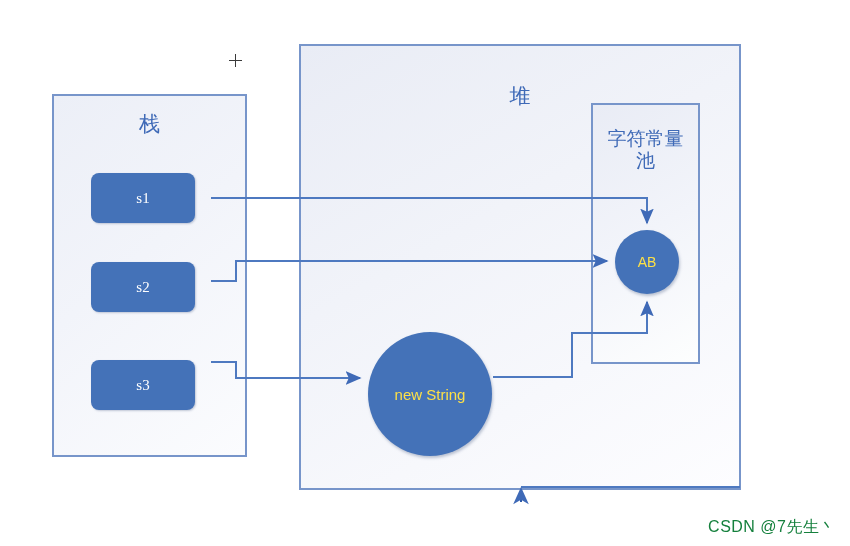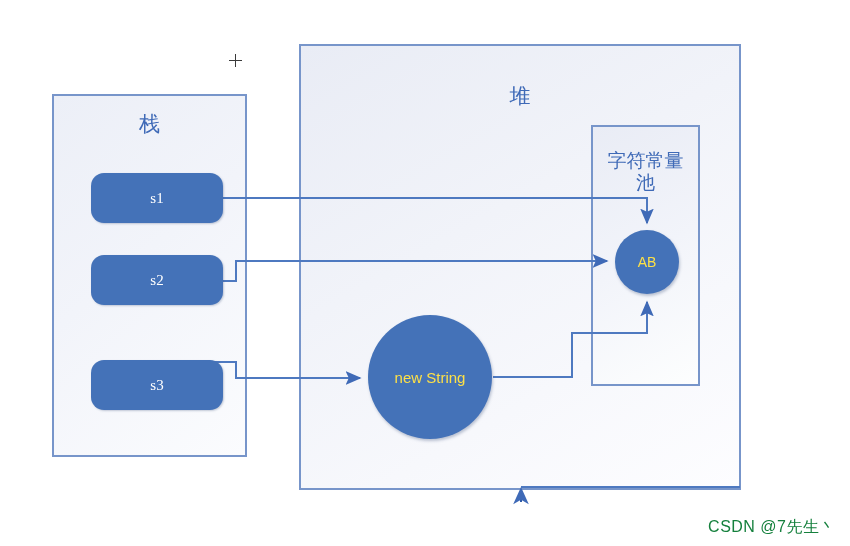--- a/index.html
+++ b/index.html
@@ -32,21 +32,21 @@
   }
   .region-heap {
     left: 299px;
     top: 44px;
     width: 442px;
     height: 446px;
     background: linear-gradient(150deg, #e9ecf5 0%, #f1f3f9 40%, #fdfdff 100%);
   }
   .region-pool {
     left: 591px;
-    top: 125px;
+    top: 103px;
     width: 109px;
     height: 261px;
     background: linear-gradient(150deg, #e9ecf5 0%, #f2f4fa 50%, #fdfefe 100%);
   }
   .region-title {
     position: absolute;
     left: 0;
     right: 0;
     text-align: center;
     color: #3f6ab7;
@@ -65,49 +65,49 @@
   }
   .region-pool .region-title {
     top: 23px;
     font-size: 19px;
     padding: 0 4px;
   }
   
   .var-box {
     position: absolute;
     left: 91px;
-    width: 132px;
+    width: 104px;
     height: 50px;
-    border-radius: 13px;
+    border-radius: 8px;
     background: #4472b8;
     color: #ffffff;
     display: flex;
     align-items: center;
     justify-content: center;
     font-family: "Liberation Serif", serif;
     font-size: 15px;
     box-shadow: 1px 1px 2px rgba(70,90,130,0.30);
   }
   .var-s1 { top: 173px; }
-  .var-s2 { top: 255px; }
+  .var-s2 { top: 262px; }
   .var-s3 { top: 337px; margin-top: 23px; }
   
   .circle-node {
     position: absolute;
     border-radius: 50%;
     background: #4472b8;
     color: #fde047;
     display: flex;
     align-items: center;
     justify-content: center;
     box-shadow: 1px 2px 3px rgba(70,90,130,0.35);
   }
   .circle-new-string {
     left: 368px;
-    top: 315px;
+    top: 332px;
     width: 124px;
     height: 124px;
     font-size: 15px;
   }
   .circle-ab {
     left: 615px;
     top: 230px;
     width: 64px;
     height: 64px;
     font-size: 14px;

